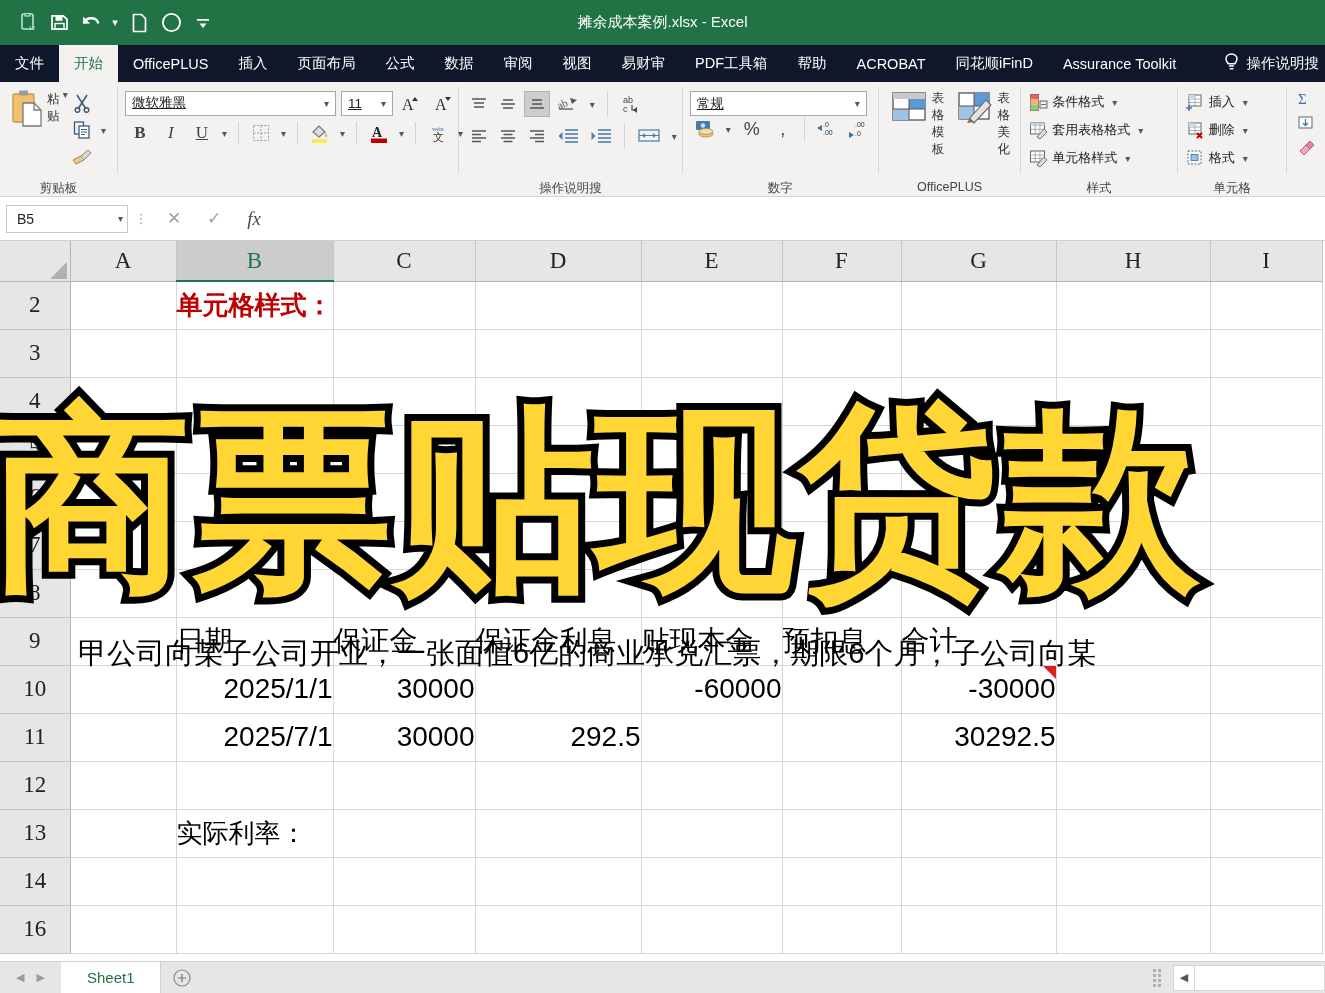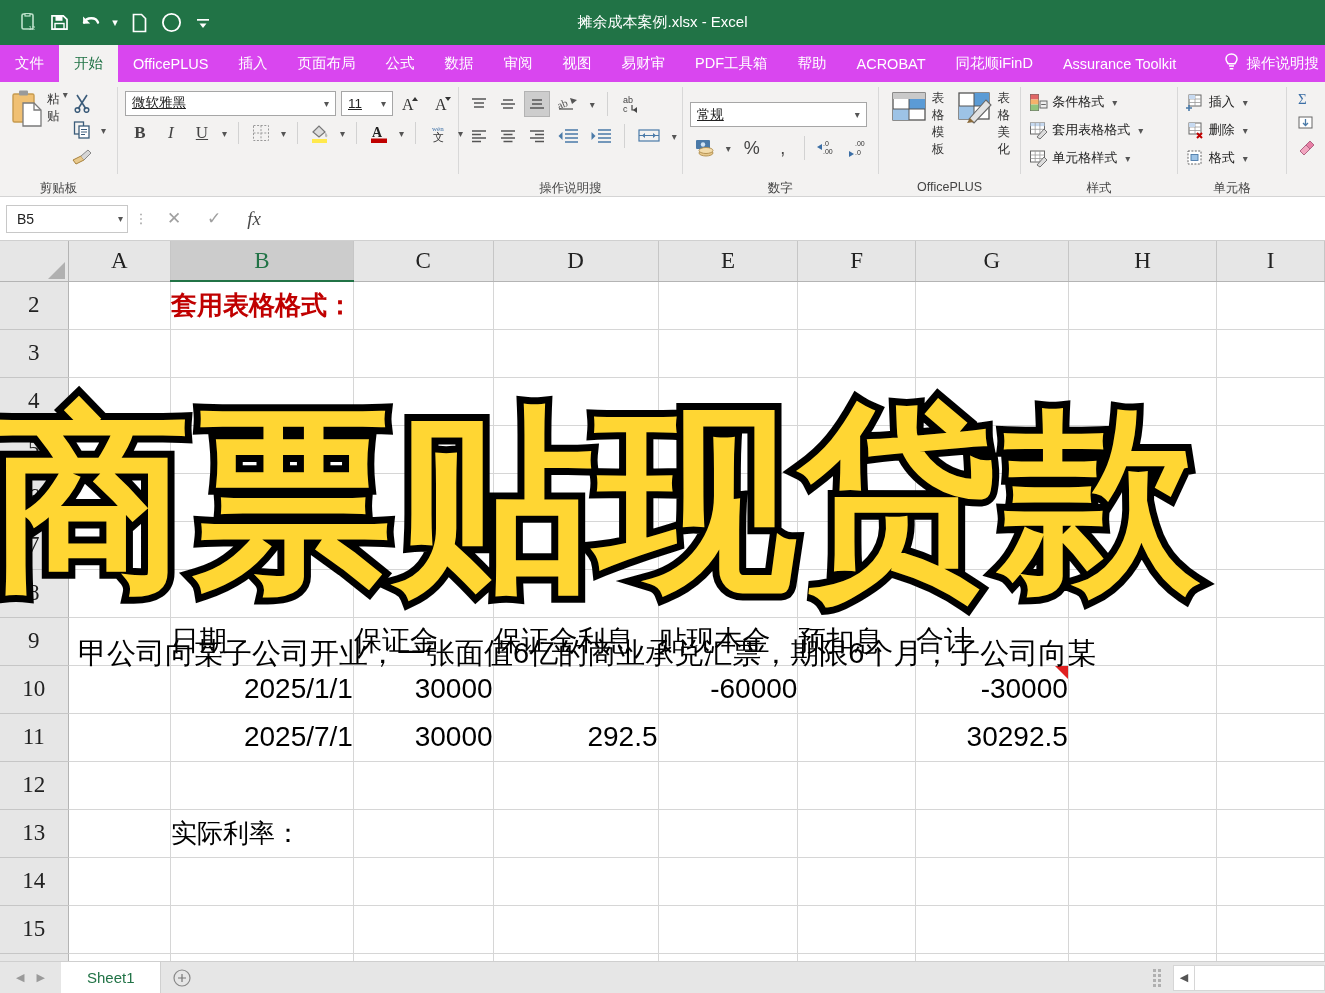--- a/index.html
+++ b/index.html
@@ -24,21 +24,21 @@
   .qat-btn svg { display: block; }
   .qat-caret { width: 14px; height: 30px; display:flex; align-items:center; justify-content:center; color:#fff; font-size: 11px; }
   .title-text {
     position: absolute; left: 0; right: 0; text-align: center;
     color: #fff; font-size: 15px; pointer-events: none;
     font-family: "Liberation Sans", sans-serif;
   }
 
   
   .tabbar {
-    height: 37px; background: #d946ef; display: flex; align-items: stretch;
+    height: 37px; background: #0f172a; display: flex; align-items: stretch;
     position: relative;
   }
   .tab {
     padding: 0 15px; display: flex; align-items: center; color: #fff;
     font-size: 14.5px; white-space: nowrap;
   }
   .tab.active { background: #f3f2f1; color: #217346; }
   .tab-help { margin-left: auto; display: flex; align-items: center; gap: 7px; padding-right: 6px; color: #fff; font-size: 14.5px; white-space: nowrap; overflow: hidden; }
 
   
@@ -431,21 +431,21 @@
               </svg>
           </div>
           <span class="caret">▾</span>
         </div>
       </div>
       <div class="rgroup-label">操作说明搜</div>
     </div>
     <div class="rgroup-sep"></div>
 
     <div class="rgroup" style="width:195px">
-      <div class="rgroup-body" style="flex-direction:column;gap:8px;padding-top:20px">
+      <div class="rgroup-body" style="flex-direction:column;padding-top:9px">
         <div class="combo" style="width:177px">
           <span class="cv">常规</span>
           <span class="cc">▾</span>
         </div>
         <div style="display:flex;align-items:center;gap:2px">
           <div class="sqbtn" style="width:30px">
             <svg width="24" height="22" viewBox="0 0 24 22">
                 <rect x="3" y="3" width="14" height="9" rx="1" fill="#4a7aa8"></rect>
                 <circle cx="10" cy="7.5" r="2.2" fill="#cfe3f5"></circle>
                 <ellipse cx="13" cy="16" rx="7" ry="3" fill="#e8c98c" stroke="#b08d4d" stroke-width="0.9"></ellipse>
@@ -646,21 +646,21 @@
         <th class="colhead" style="width:141px">E</th>
         <th class="colhead" style="width:119px">F</th>
         <th class="colhead" style="width:155px">G</th>
         <th class="colhead" style="width:154px">H</th>
         <th class="colhead" style="width:112px">I</th>
       </tr>
 
       <tr style="height:48px">
         <td class="rowhead">2</td>
         <td class="cell"></td>
-        <td class="cell lft ovf"><span class="red-bold">套用表格格式：</span></td>
+        <td class="cell lft ovf"><span class="red-bold">单元格样式：</span></td>
         <td class="cell"></td>
         <td class="cell"></td>
         <td class="cell"></td>
         <td class="cell"></td>
         <td class="cell"></td>
         <td class="cell"></td>
         <td class="cell"></td>
       </tr>
 
       <tr style="height:48px">
@@ -815,32 +815,20 @@
         <td class="cell"></td>
         <td class="cell"></td>
         <td class="cell"></td>
         <td class="cell"></td>
         <td class="cell"></td>
         <td class="cell"></td>
         <td class="cell"></td>
         <td class="cell"></td>
       </tr>
 
-      <tr style="height:48px">
-        <td class="rowhead">15</td>
-        <td class="cell"></td>
-        <td class="cell"></td>
-        <td class="cell"></td>
-        <td class="cell"></td>
-        <td class="cell"></td>
-        <td class="cell"></td>
-        <td class="cell"></td>
-        <td class="cell"></td>
-        <td class="cell"></td>
-      </tr>
 
       <tr style="height:48px">
         <td class="rowhead">16</td>
         <td class="cell"></td>
         <td class="cell"></td>
         <td class="cell"></td>
         <td class="cell"></td>
         <td class="cell"></td>
         <td class="cell"></td>
         <td class="cell"></td>

